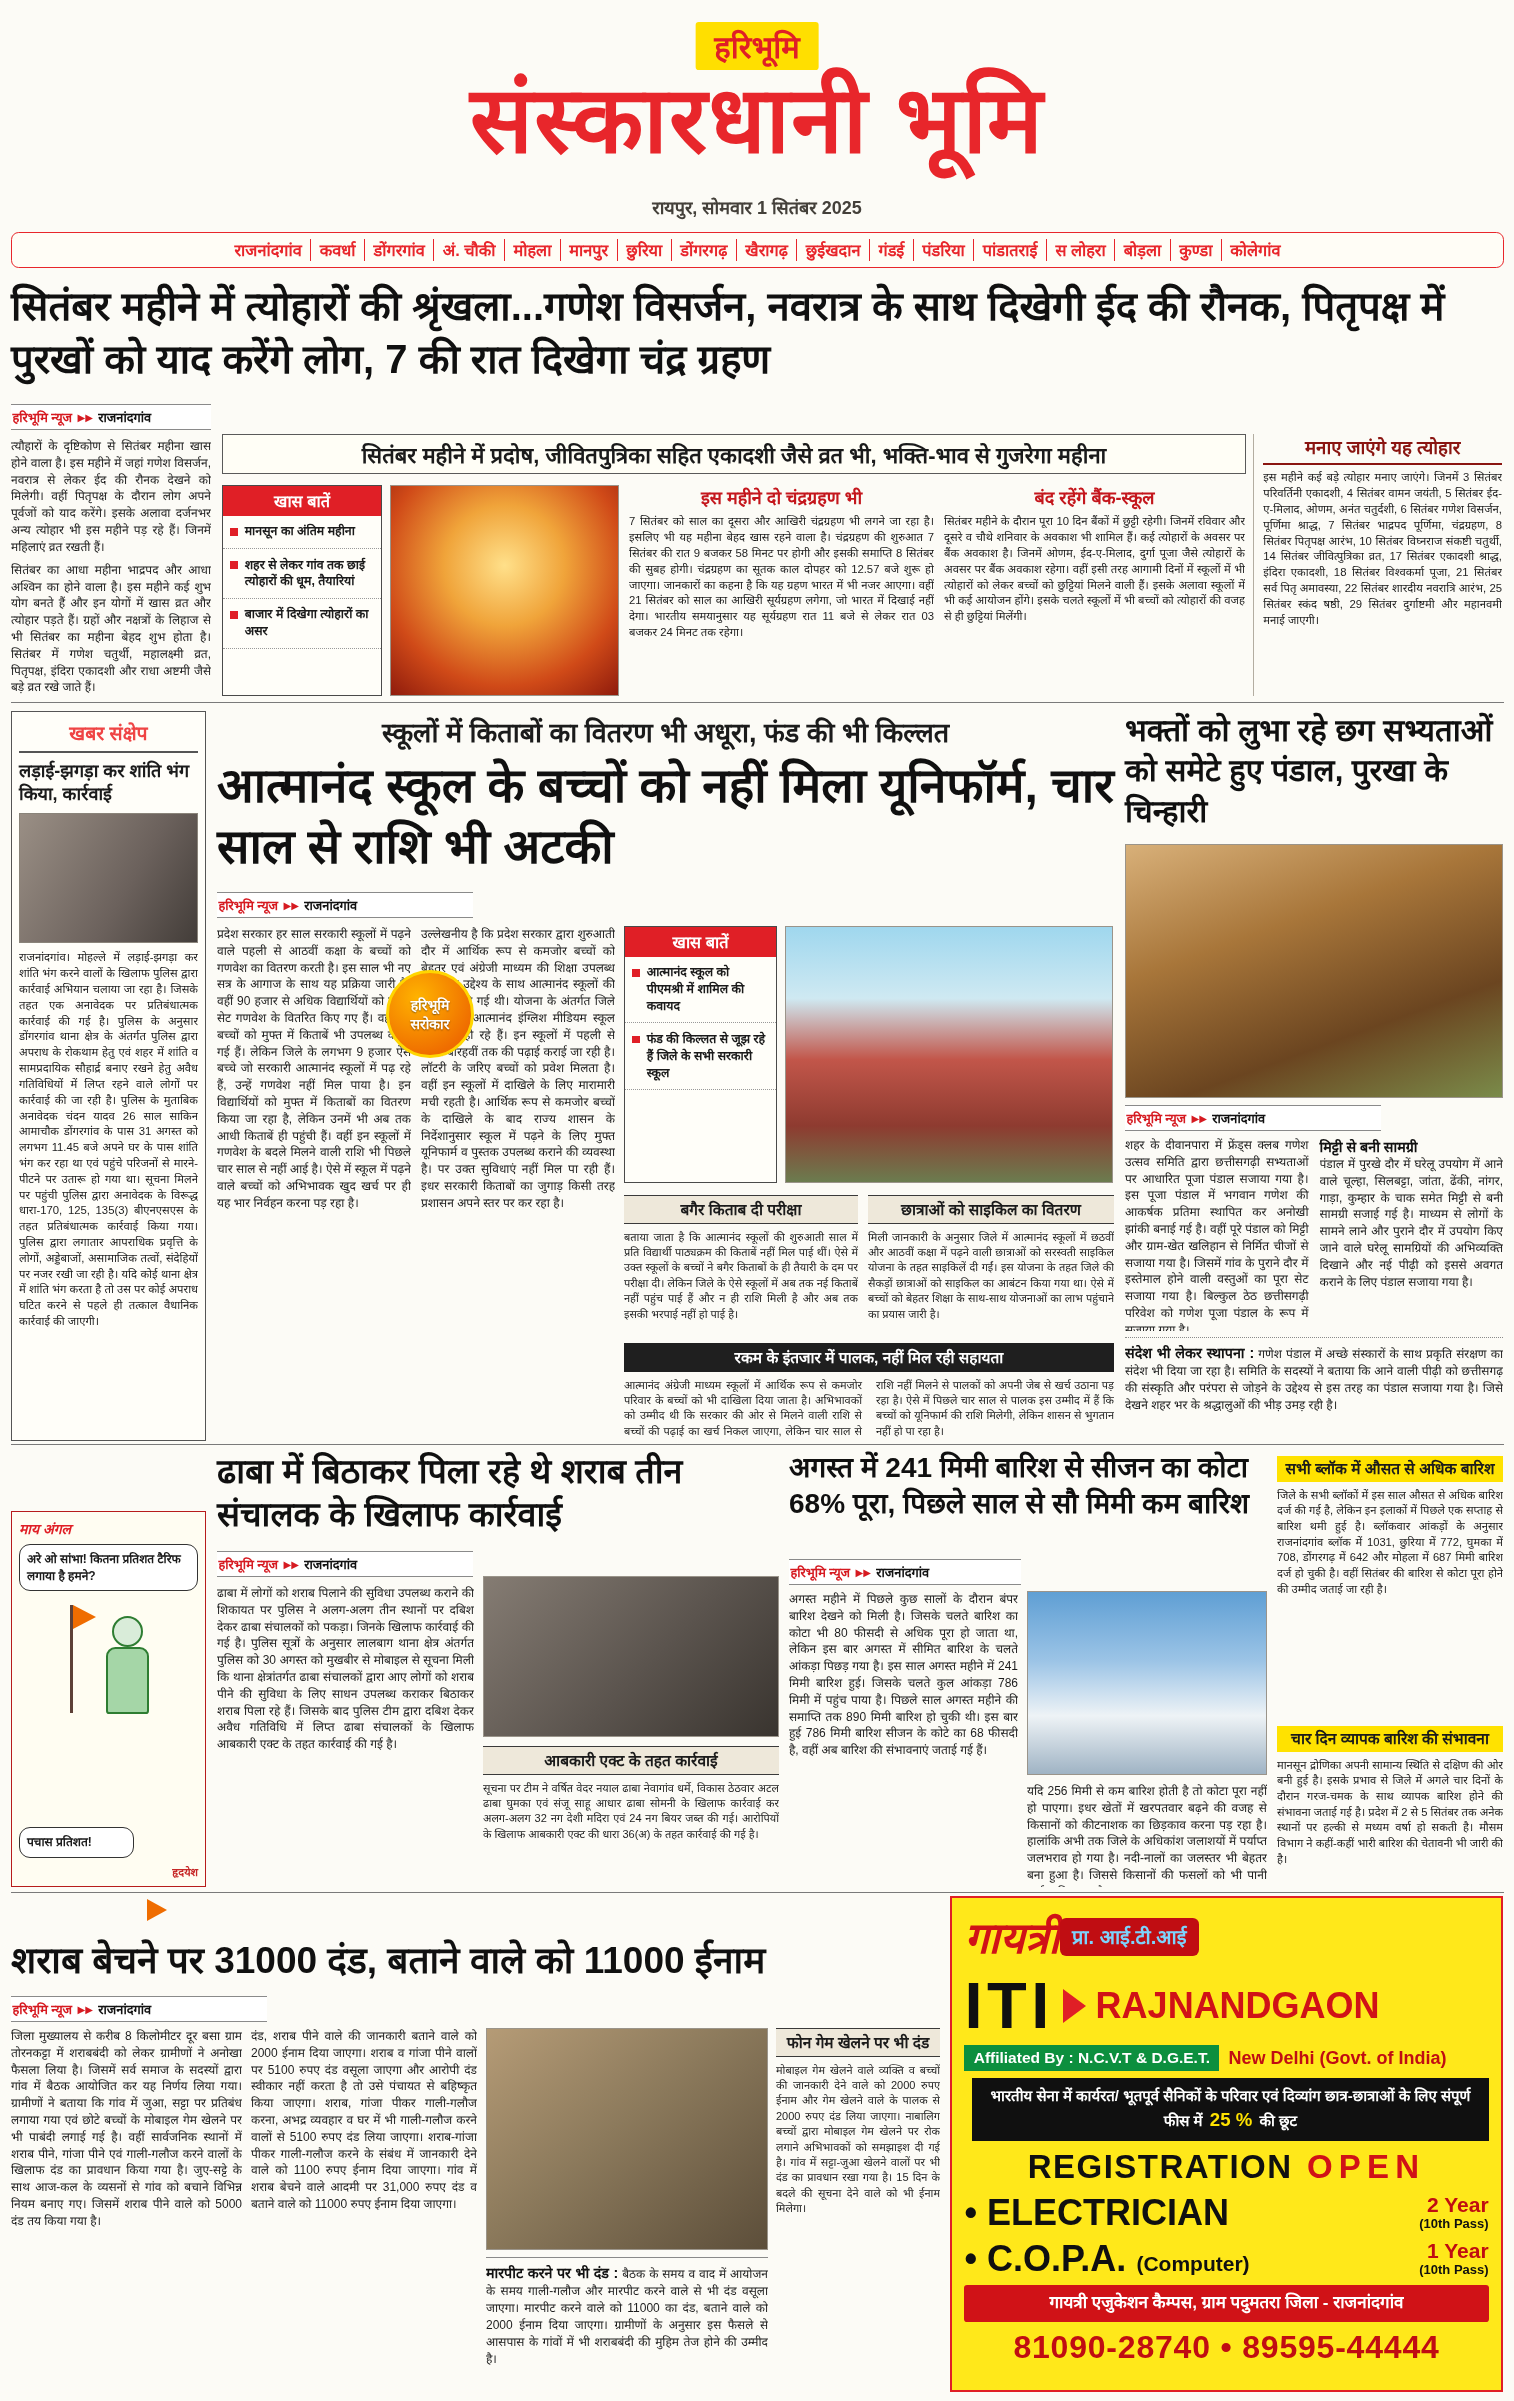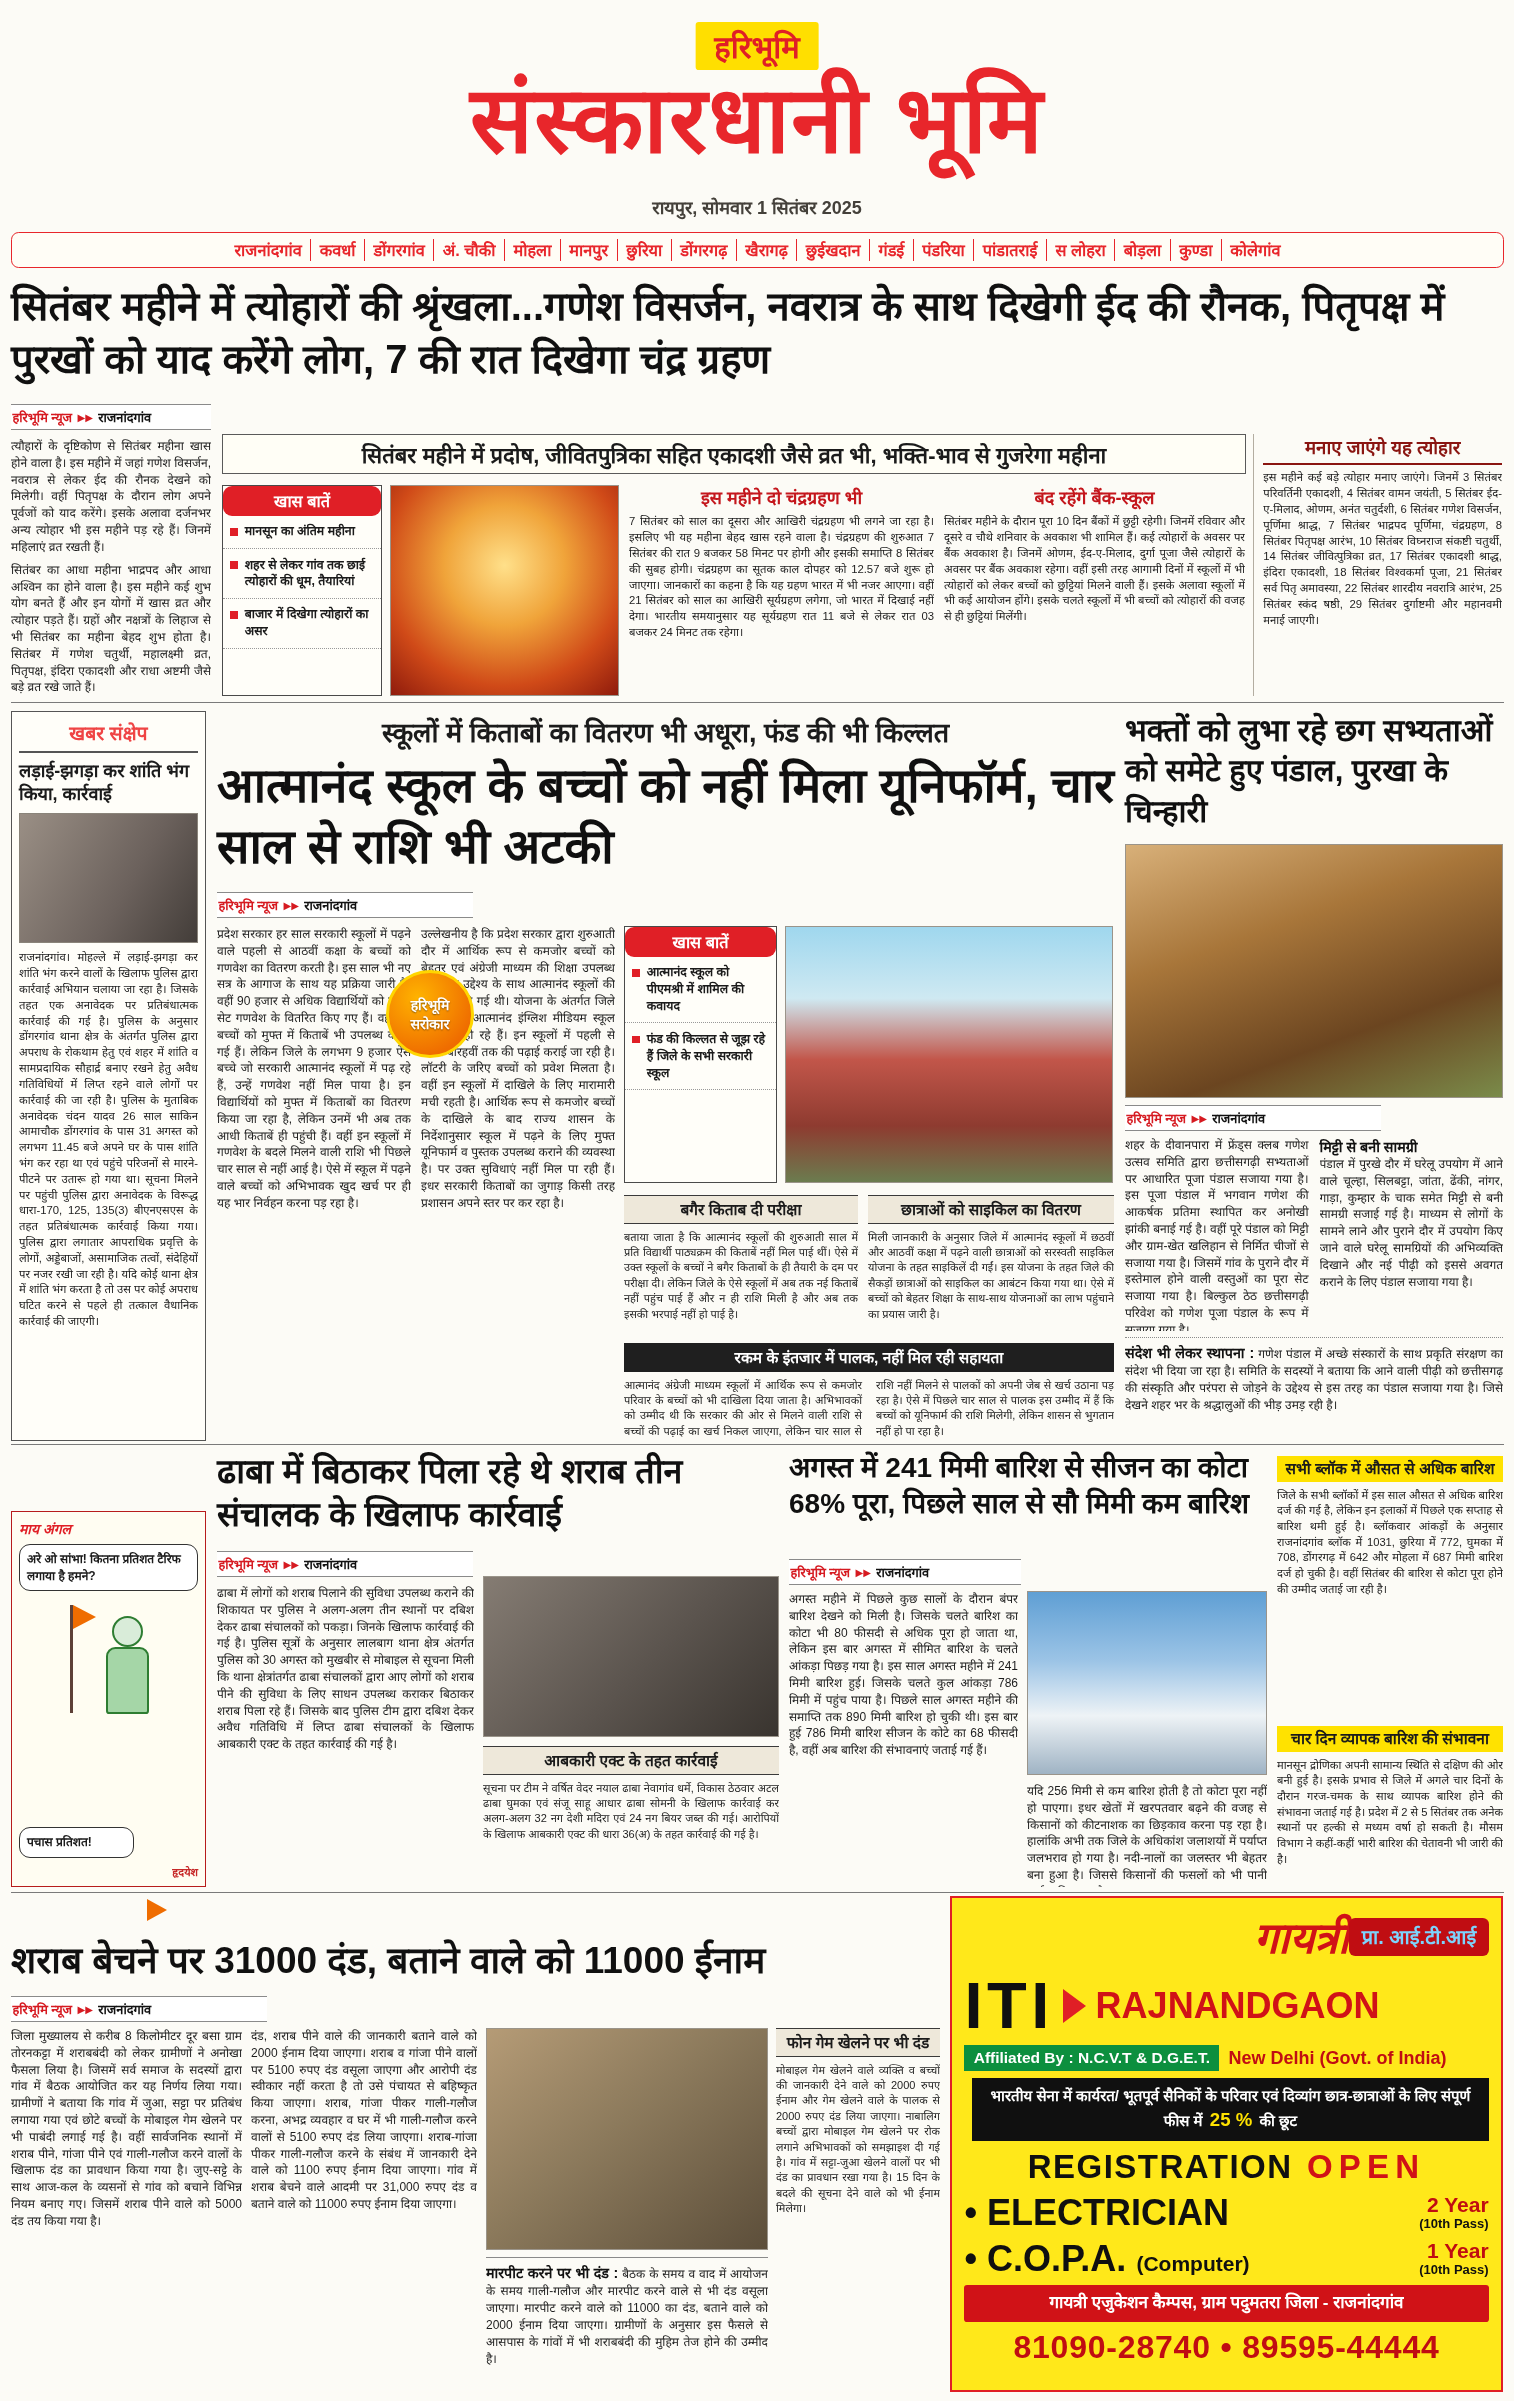--- a/index.html
+++ b/index.html
@@ -31,21 +31,21 @@
   .colhead { color:#c4161c; font-weight:800; font-size:18px; text-align:center; margin-bottom:5.4px; }
   .sechead { font-size:15.5px; font-weight:800; text-align:center; background:#eee8da;
     border-top:1.5px solid #3a3a3a; border-bottom:1.5px solid #3a3a3a; padding:3.9px 3.1px; margin-bottom:5.4px; line-height:1.25; }
   .sechead.dark { background:#1f1f1f; color:#fff; border-color:#1f1f1f; }
   .sb-head { background:#ffe200; font-weight:800; font-size:15.5px; text-align:center; padding:3.1px 4.6px; margin-bottom:5.4px; line-height:1.3; }
   .divider { position:absolute; left:11px; width:1493px; border-top:1.2px solid #7a7a7a; }
   .photo { position:absolute; border:0.8px solid #9a948a; }
 
   
   .khas-box { position:absolute; border:1.5px solid #4a4a4a; background:#fffef9; overflow:hidden; }
-  .khas-header { background:#e01f26; color:#fff; font-weight:800; font-size:16.3px; text-align:center; padding:3.9px 3.1px;border-radius:9px; }
+  .khas-header { background:#e01f26; color:#fff; font-weight:800; font-size:16.3px; text-align:center; padding:3.9px 3.1px; }
   .khas-item { display:flex; gap:7px; padding:7.7px 7px; border-bottom:1.2px dotted #999;
     font-weight:700; font-size:12.4px; line-height:1.35; }
   .khas-bullet { width:7.7px; height:7.7px; background:#e01f26; margin-top:4.6px; flex:none; }
 
   
   .lead-headline { position:absolute; top:280px; left:11px; width:1493px; font-size:40px; line-height:1.32; }
   #lead-byline { position:absolute; top:404px; left:11px; width:200px; }
   #lead-intro { position:absolute; top:438px; left:11px; width:200px; height:257px; }
   #strap { position:absolute; top:434px; left:222px; width:1024px; height:40px; border:1.5px solid #5a5a5a;
     display:flex; align-items:center; justify-content:center; font-size:22px; font-weight:800; background:#fffef6; }
@@ -141,21 +141,21 @@
   #liquor-photo { top:2028px; left:486px; width:282px; height:222px;
     background:linear-gradient(140deg,#b59b76 0%,#8c7a5c 45%,#5c4e3a 100%); }
   #liquor-fight { position:absolute; top:2257px; left:486px; width:282px; height:127px;
     border-top:1.2px solid #8a8a8a; padding-top:5.4px; overflow:hidden; }
   #liquor-phone { position:absolute; top:2028px; left:776px; width:164px; height:356px; }
   #liquor-phone .body-text { font-size:11px; }
 
   
   #ad { position:absolute; top:1896px; left:950px; width:553px; height:496px; background:#ffe81a;
     border:2.3px solid #e01f26; padding:9.3px 12.4px; display:flex; flex-direction:column; gap:7px; overflow:hidden; }
-  .ad-row1 { display:flex; align-items:center; justify-content:flex-end; }
+  .ad-row1 { display:flex; align-items:center; justify-content:flex-start; }
   .ad-brand { font-size:43px; font-weight:800; font-style:italic; color:#d01217; }
   .ad-chip { background:#c00d12; color:#7dd3fc; font-size:20px; font-weight:800; padding:5.4px 12.4px; border-radius:6.2px; }
   .ad-row2 { display:flex; align-items:center; gap:9.3px; }
   .ad-iti { font-size:65px; font-weight:900; letter-spacing:4.6px; color:#101010; line-height:1; }
   .ad-tri { width:0; height:0; border-top:17px solid transparent; border-bottom:17px solid transparent; border-left:23px solid #e01f26; }
   .ad-city { font-size:36px; font-weight:800; color:#d01217; line-height:1; }
   .ad-row3 { display:flex; align-items:center; gap:9.3px; flex-wrap:wrap; }
   .ad-affil { background:#0c8f3e; color:#fff; font-size:15.5px; font-weight:800; padding:3.9px 9.3px; }
   .ad-delhi { color:#c00d12; font-size:18px; font-weight:800; }
   .ad-offer { background:#101010; color:#fff; font-size:15px; font-weight:700; padding:7px 8.5px; line-height:1.45; text-align:center;margin-left:8px; }

